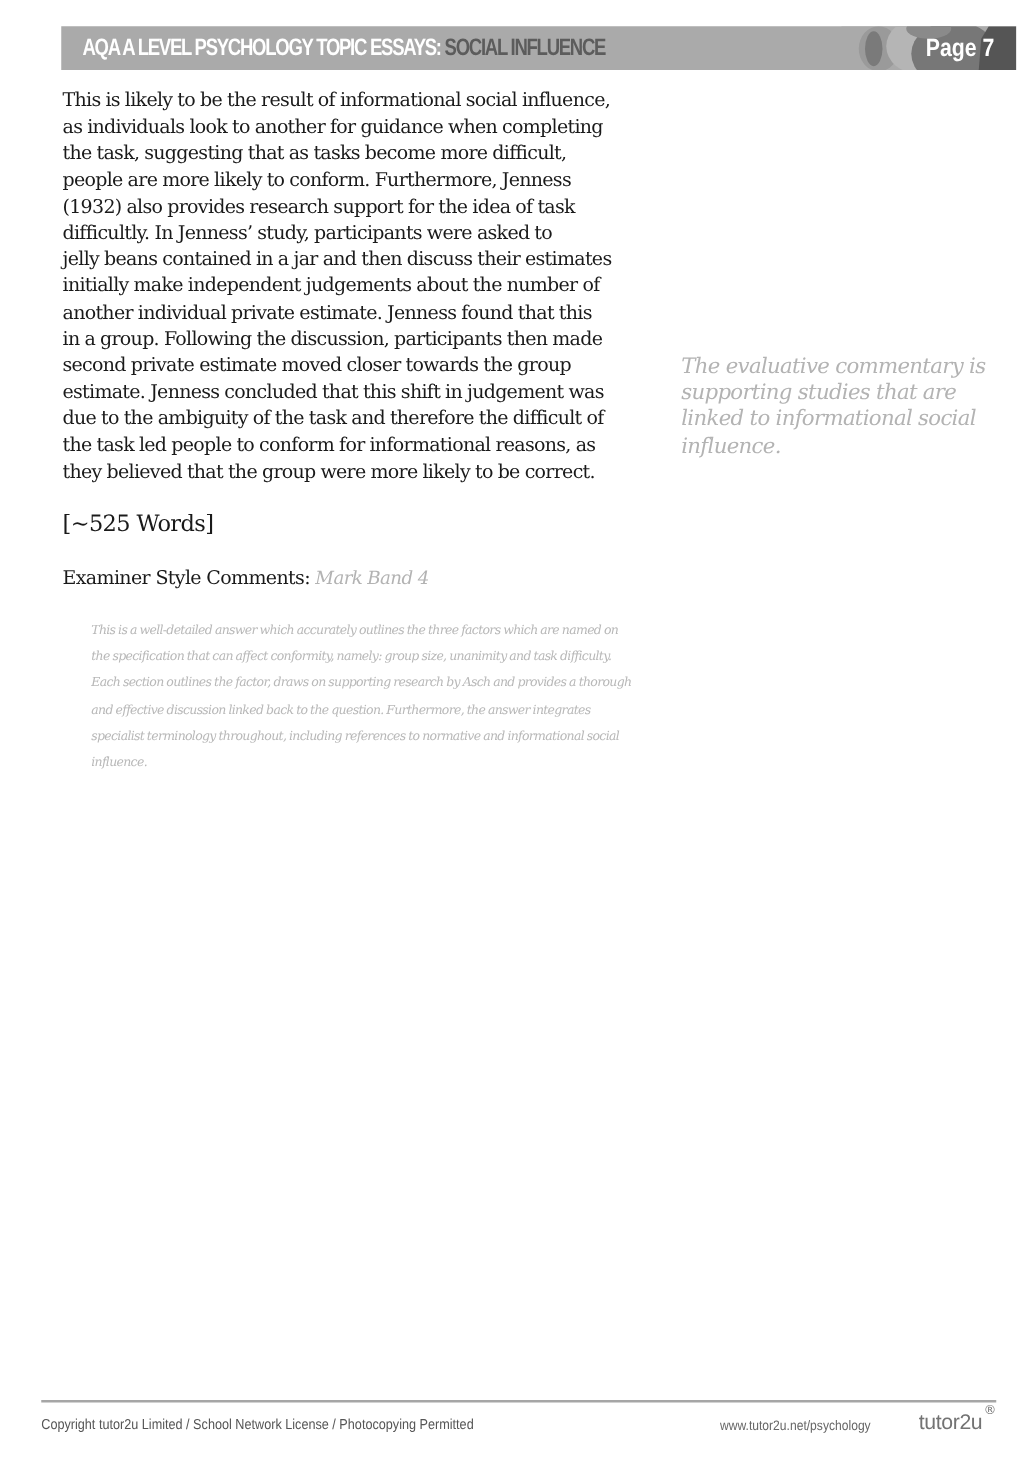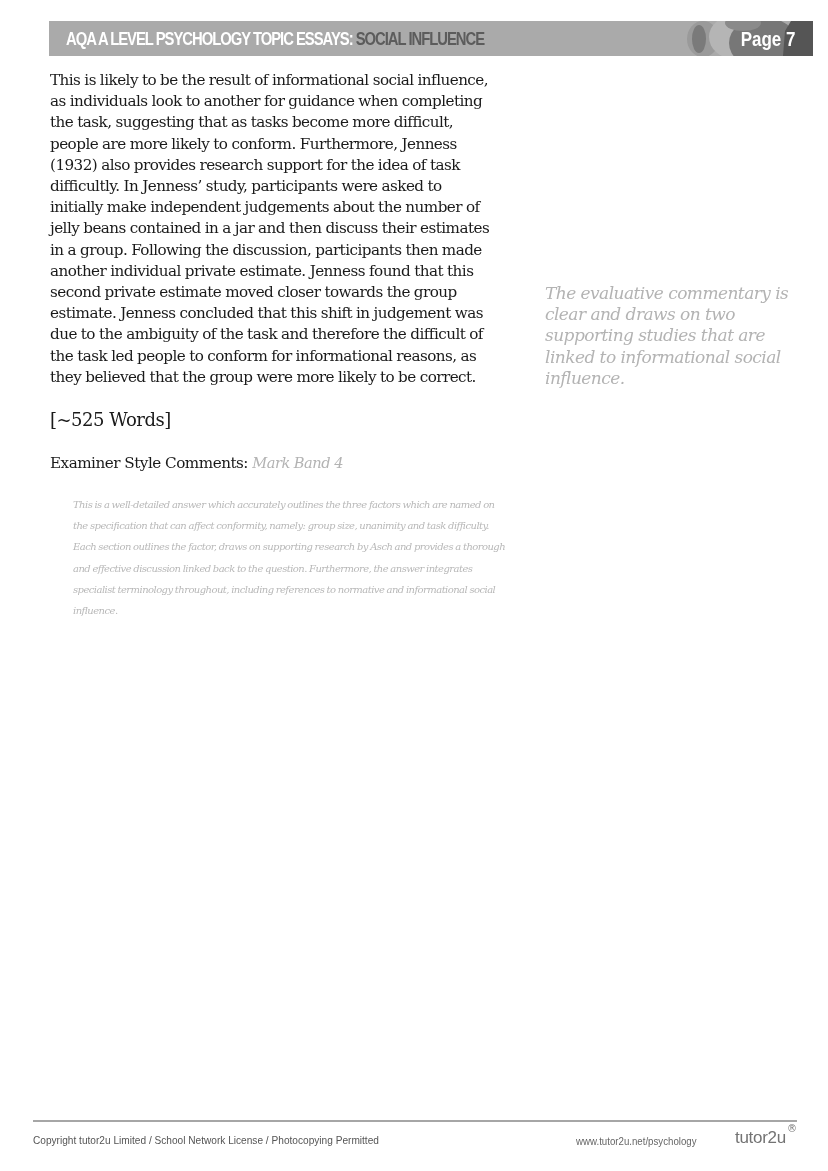--- a/index.html
+++ b/index.html
@@ -195,35 +195,34 @@
 </div>
 
 <div class="main-col">
   <p>
     <span class="ln">This is likely to be the result of informational social influence,</span>
     <span class="ln">as individuals look to another for guidance when completing</span>
     <span class="ln">the task, suggesting that as tasks become more difficult,</span>
     <span class="ln">people are more likely to conform. Furthermore, Jenness</span>
     <span class="ln">(1932) also provides research support for the idea of task</span>
     <span class="ln">difficultly. In Jenness’ study, participants were asked to</span>
+    <span class="ln">jelly beans contained in a jar and then discuss their estimates</span>
     <span class="ln">initially make independent judgements about the number of</span>
-    <span class="ln">jelly beans contained in a jar and then discuss their estimates</span>
+    <span class="ln">another individual private estimate. Jenness found that this</span>
     <span class="ln">in a group. Following the discussion, participants then made</span>
-    <span class="ln">another individual private estimate. Jenness found that this</span>
     <span class="ln">second private estimate moved closer towards the group</span>
     <span class="ln">estimate. Jenness concluded that this shift in judgement was</span>
     <span class="ln">due to the ambiguity of the task and therefore the difficult of</span>
     <span class="ln">the task led people to conform for informational reasons, as</span>
     <span class="ln">they believed that the group were more likely to be correct.</span>
   </p>
 </div>
 
 <div class="margin-note">
   <span class="ln">The evaluative commentary is</span>
-  <span class="ln">clear and draws on two</span>
   <span class="ln">supporting studies that are</span>
   <span class="ln">linked to informational social</span>
   <span class="ln">influence.</span>
 </div>
 
 <div class="word-count">[~525 Words]</div>
 
 <div class="examiner">
   <span>Examiner Style Comments: </span><span class="band">Mark Band 4</span>
 </div>

